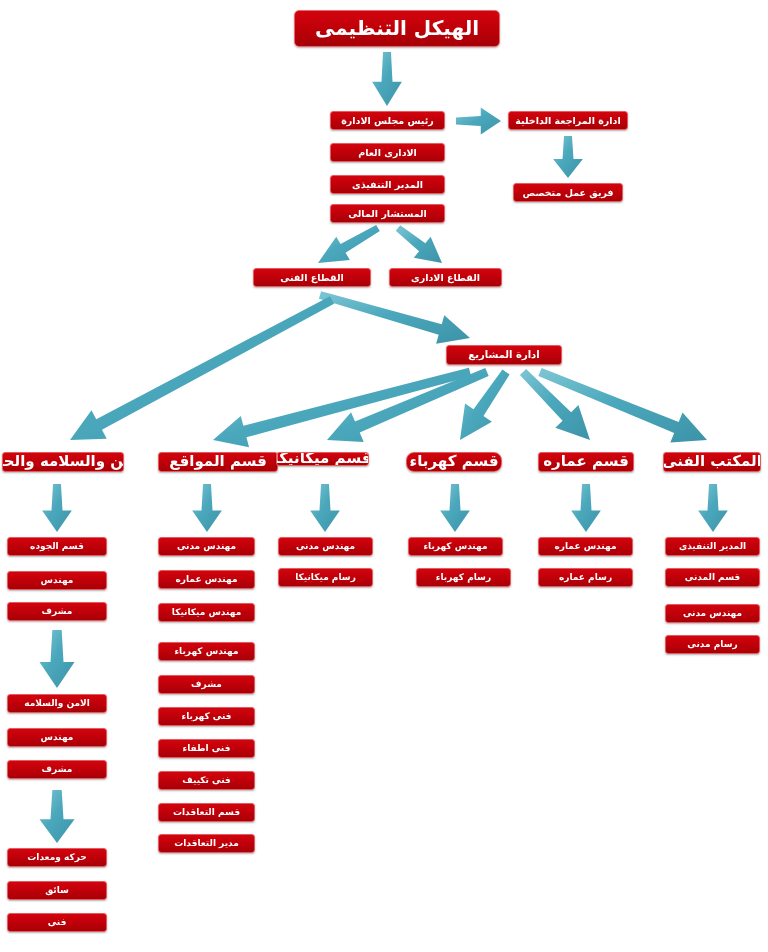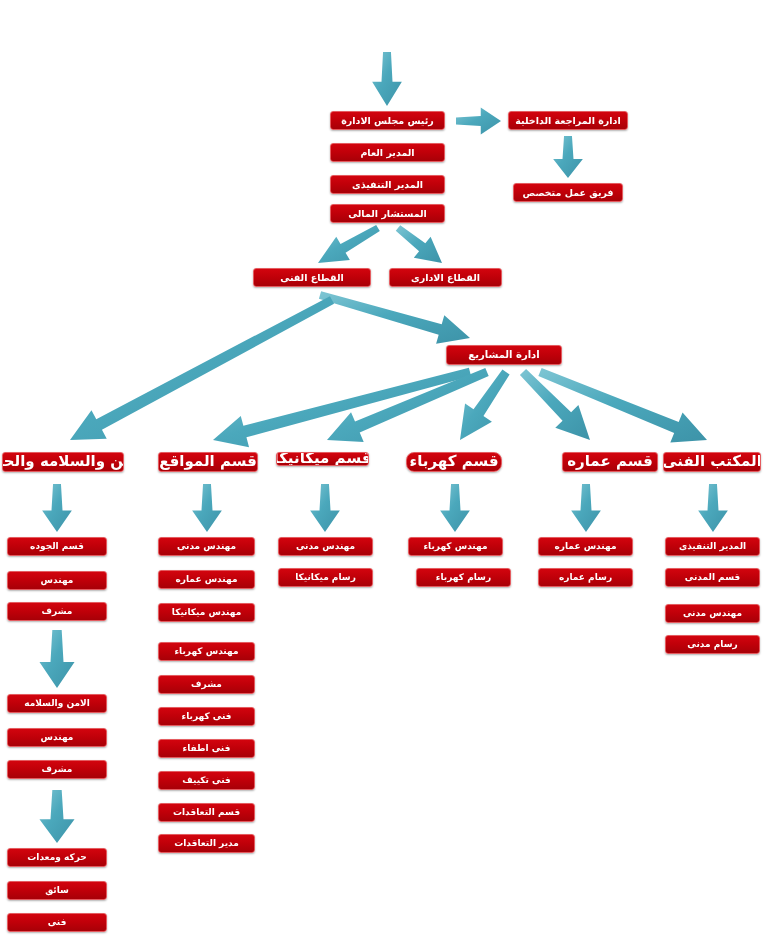--- a/index.html
+++ b/index.html
@@ -85,34 +85,35 @@
       <polygon points="538.37,376.00 674.17,433.11 670.33,442.56 707.00,440.00 682.55,412.55 678.70,422.00 541.63,368.00" fill="url(#tealGrad)" stroke="none"></polygon>
       <polygon points="53.04,484.00 51.50,510.40 42.15,510.40 57.00,532.00 71.85,510.40 62.50,510.40 60.96,484.00" fill="url(#tealGrad)" stroke="none"></polygon>
       <polygon points="52.32,630.00 50.50,661.90 39.45,661.90 57.00,688.00 74.55,661.90 63.50,661.90 61.68,630.00" fill="url(#tealGrad)" stroke="none"></polygon>
       <polygon points="52.32,790.00 50.50,819.15 39.45,819.15 57.00,843.00 74.55,819.15 63.50,819.15 61.68,790.00" fill="url(#tealGrad)" stroke="none"></polygon>
       <polygon points="203.04,484.00 201.50,510.40 192.15,510.40 207.00,532.00 221.85,510.40 212.50,510.40 210.96,484.00" fill="url(#tealGrad)" stroke="none"></polygon>
       <polygon points="321.04,484.00 319.50,510.40 310.15,510.40 325.00,532.00 339.85,510.40 330.50,510.40 328.96,484.00" fill="url(#tealGrad)" stroke="none"></polygon>
       <polygon points="451.04,484.00 449.50,510.40 440.15,510.40 455.00,532.00 469.85,510.40 460.50,510.40 458.96,484.00" fill="url(#tealGrad)" stroke="none"></polygon>
       <polygon points="582.04,484.00 580.50,510.40 571.15,510.40 586.00,532.00 600.85,510.40 591.50,510.40 589.96,484.00" fill="url(#tealGrad)" stroke="none"></polygon>
       <polygon points="709.04,484.00 707.50,510.40 698.15,510.40 713.00,532.00 727.85,510.40 718.50,510.40 716.96,484.00" fill="url(#tealGrad)" stroke="none"></polygon>
     </svg>
+<div class="node title" style="left: 294px; top: 10px; width: 206px; height: 37px;">الهيكل التنظيمى</div>
     <div class="node lv1" style="left: 330px; top: 111px; width: 115px; height: 19px;">رئيس مجلس الادارة</div>
-    <div class="node lv1" style="left: 330px; top: 143px; width: 115px; height: 19px;">المدير العام</div>
+    <div class="node lv1" style="left: 330px; top: 143px; width: 115px; height: 19px;">الادارى العام</div>
     <div class="node lv1" style="left: 330px; top: 175px; width: 115px; height: 19px;">المدير التنفيذى</div>
     <div class="node lv1" style="left: 330px; top: 204px; width: 115px; height: 19px;">المستشار المالى</div>
     <div class="node lv1" style="left: 508px; top: 111px; width: 120px; height: 19px;">ادارة المراجعة الداخلية</div>
     <div class="node lv1" style="left: 513px; top: 183px; width: 110px; height: 19px;">فريق عمل متخصص</div>
     <div class="node lv2" style="left: 253px; top: 268px; width: 118px; height: 19px;">القطاع الفنى</div>
     <div class="node lv2" style="left: 389px; top: 268px; width: 113px; height: 19px;">القطاع الادارى</div>
     <div class="node lv3" style="left: 446px; top: 345px; width: 116px; height: 20px;">ادارة المشاريع</div>
     <div class="node dept" style="left: 2px; top: 452px; width: 122px; height: 20px;">الامن والسلامه والحركه</div>
-    <div class="node dept" style="left: 158px; top: 452px; width: 100px; height: 20px;">قسم المواقع</div>
+    <div class="node dept" style="left: 158px; top: 452px; width: 120px; height: 20px;">قسم المواقع</div>
     <div class="node dept" style="left: 276px; top: 452px; width: 93px; height: 14px;">قسم ميكانيكا</div>
     <div class="node dept" style="left: 406px; top: 452px; width: 96px; height: 20px; border-radius: 8px;">قسم كهرباء</div>
-    <div class="node dept" style="left: 538px; top: 452px; width: 96px; height: 20px; margin-left: 24px;">قسم عماره</div>
+    <div class="node dept" style="left: 538px; top: 452px; width: 96px; height: 20px;">قسم عماره</div>
     <div class="node dept" style="left: 663px; top: 452px; width: 98px; height: 20px;">المكتب الفنى</div>
     <div class="node leaf" style="left: 7px; top: 537px; width: 100px; height: 19px;">قسم الجوده</div>
     <div class="node leaf" style="left: 7px; top: 571px; width: 100px; height: 19px;">مهندس</div>
     <div class="node leaf" style="left: 7px; top: 602px; width: 100px; height: 19px;">مشرف</div>
     <div class="node leaf" style="left: 7px; top: 694px; width: 100px; height: 19px;">الامن والسلامه</div>
     <div class="node leaf" style="left: 7px; top: 728px; width: 100px; height: 19px;">مهندس</div>
     <div class="node leaf" style="left: 7px; top: 760px; width: 100px; height: 19px;">مشرف</div>
     <div class="node leaf" style="left: 7px; top: 848px; width: 100px; height: 19px;">حركه ومعدات</div>
     <div class="node leaf" style="left: 7px; top: 881px; width: 100px; height: 19px;">سائق</div>
     <div class="node leaf" style="left: 7px; top: 913px; width: 100px; height: 19px;">فنى</div>

